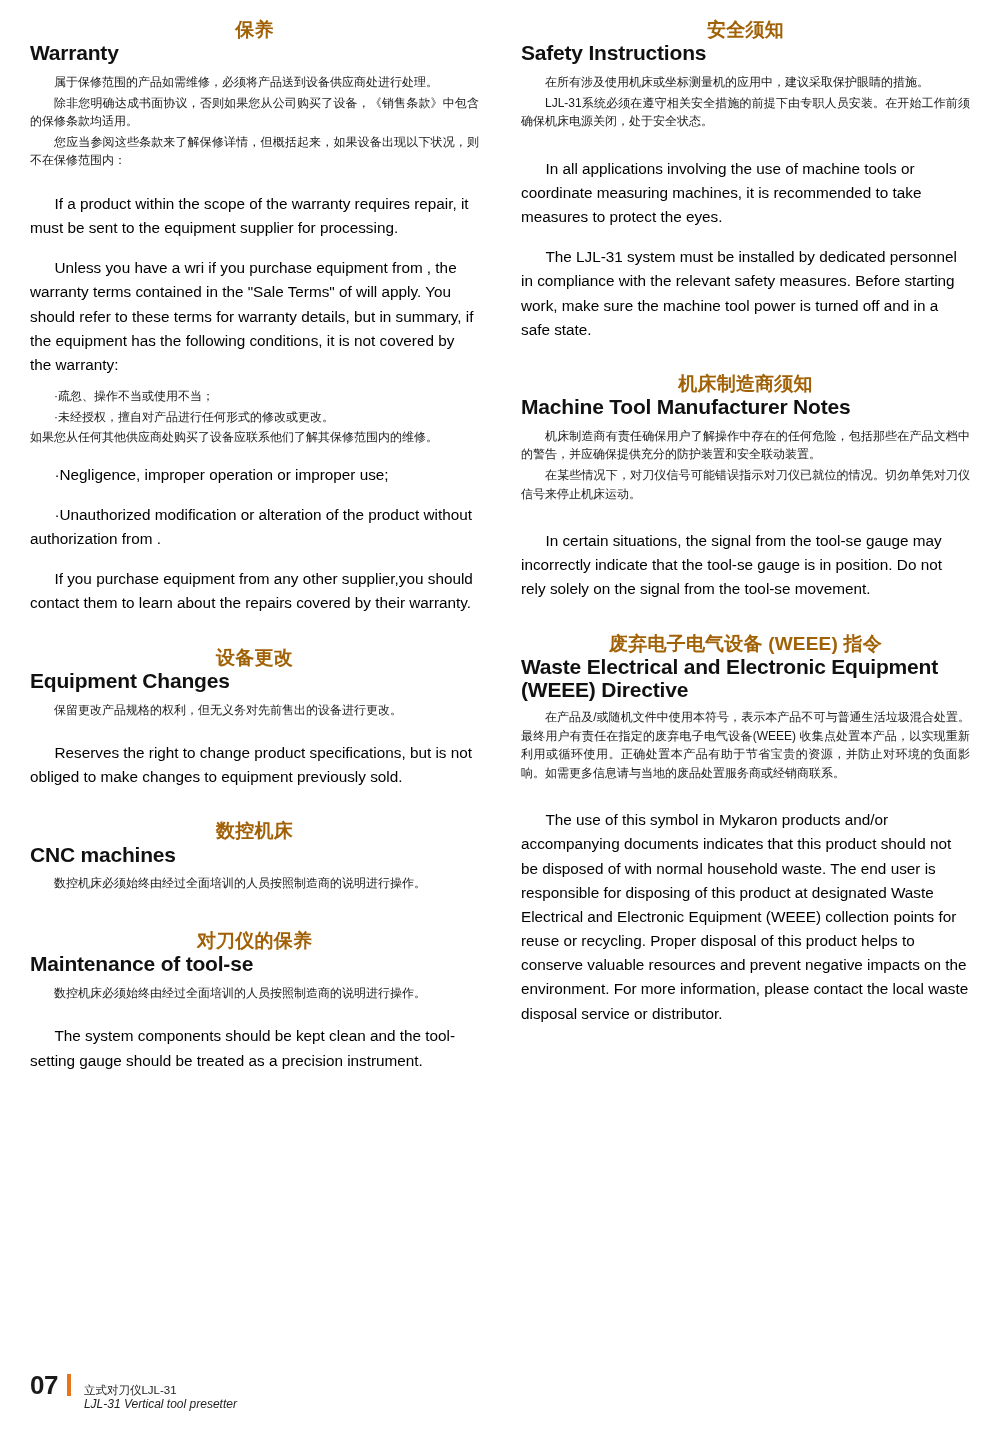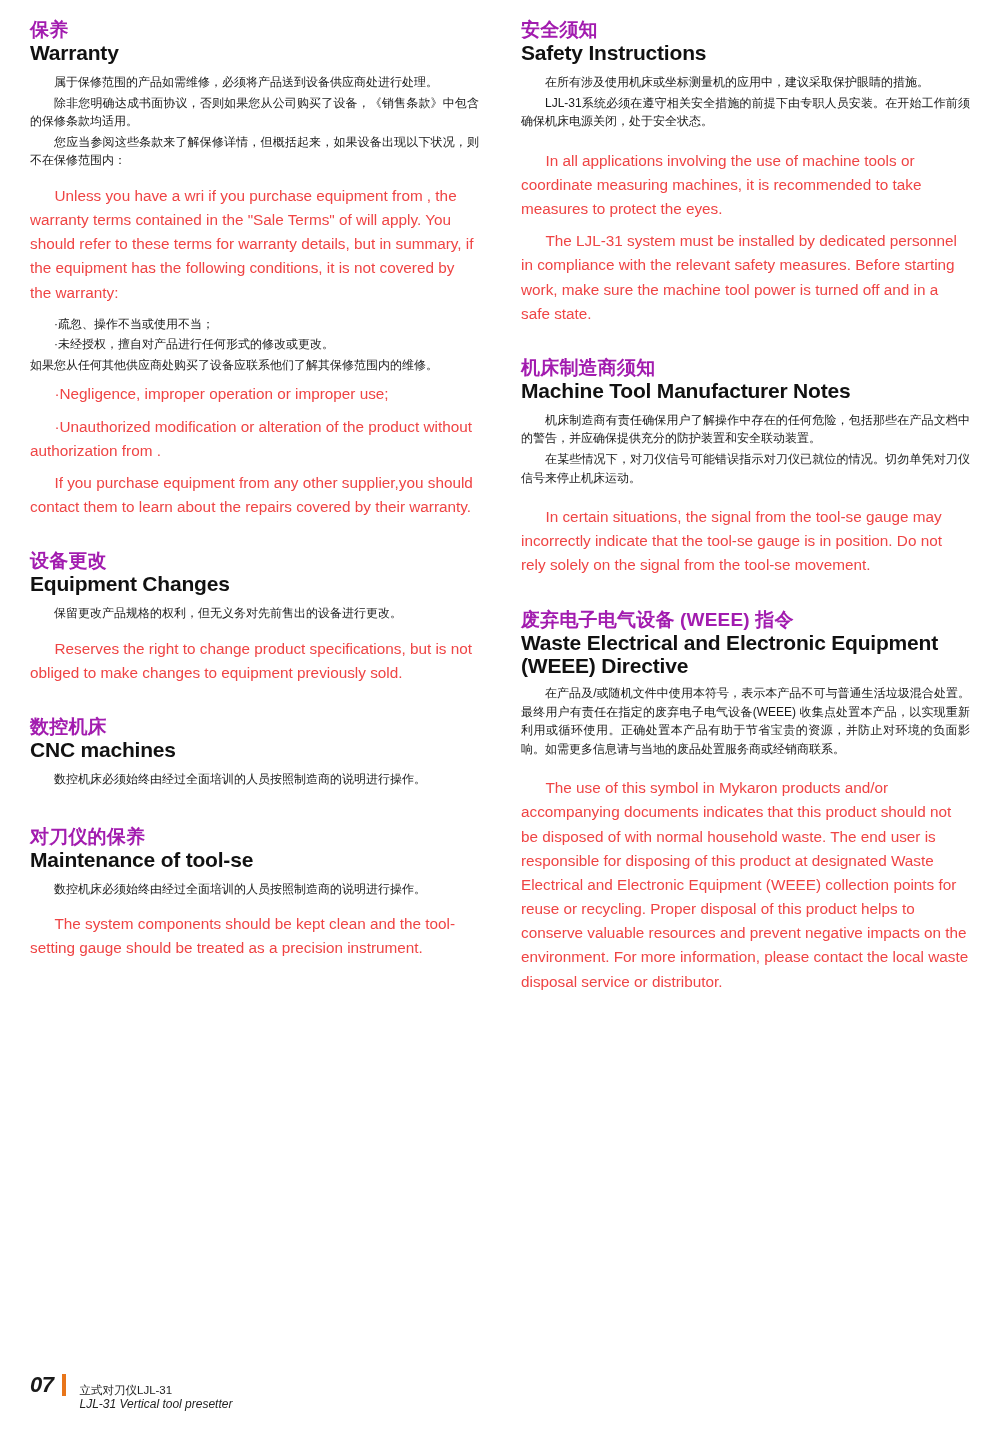--- a/index.html
+++ b/index.html
@@ -32,21 +32,22 @@
   }
   .sec {
     margin-bottom: 16px;
   }
   .h-cn {
     font-size: 19px;
     font-weight: bold;
     line-height: 1.22;
     letter-spacing: 0.2px;
     margin: 0;
-    color: #a21caf;
+    color: #a16207;
+    text-align: center;
   }
   .h-en {
     font-size: 21px;
     font-weight: bold;
     line-height: 1.18;
     margin: 0 0 7px 0;
     letter-spacing: -0.2px;
     color: #111;
   }
   .h-en.two-line {
@@ -62,48 +63,47 @@
   }
   p.cn.noindent {
     text-indent: 0;
   }
   p.cn.bullet {
     text-indent: 2em;
   }
   p.en {
     font-size: 15.3px;
     line-height: 1.58;
-    margin: 8px 0 2px 0;
+    margin: 16px 0 2px 0;
     text-indent: 1.6em;
     text-align: left;
-    color: #ef4444;
+    color: #000000;
   }
   p.en.bullet {
     text-indent: 1.6em;
   }
   .gap-sm { height: 8px; }
   .gap-xs { height: 4px; }
   .sec-gap { height: 14px; }
 
   
   .footer {
     position: absolute;
     left: 30px;
     bottom: 22px;
     display: flex;
     align-items: center;
     gap: 8px;
   }
   .pagenum {
-    font-size: 22px;
+    font-size: 26px;
     font-weight: bold;
     letter-spacing: -0.5px;
     color: #1a1a1a;
     line-height: 1;
-    font-style: italic;
   }
   .footer-bar {
     width: 4px;
     height: 22px;
     background: #e8751a;
     margin: 0 5px 0 1px;
   }
   .footer-text {
     line-height: 1.25;
     margin-top: 24px;
@@ -128,20 +128,21 @@
 
     <div class="col">
 
       <div class="sec">
         <h2 class="h-cn">保养</h2>
         <h2 class="h-en">Warranty</h2>
         <p class="cn">属于保修范围的产品如需维修，必须将产品送到设备供应商处进行处理。</p>
         <p class="cn">除非您明确达成书面协议，否则如果您从公司购买了设备，《销售条款》中包含的保修条款均适用。</p>
         <p class="cn">您应当参阅这些条款来了解保修详情，但概括起来，如果设备出现以下状况，则不在保修范围内：</p>
         <div class="gap-xs"></div>
+        <p class="en">If a product within the scope of the warranty requires repair, it must be sent to the equipment supplier for processing.</p>
         <p class="en">Unless you have a wri if you purchase equipment from , the warranty terms contained in the "Sale Terms" of  will apply. You should refer to these terms for warranty details, but in summary, if the equipment has the following conditions, it is not covered by the warranty:</p>
         <div class="gap-sm"></div>
         <p class="cn bullet">·疏忽、操作不当或使用不当；</p>
         <p class="cn bullet">·未经授权，擅自对产品进行任何形式的修改或更改。</p>
         <p class="cn noindent">如果您从任何其他供应商处购买了设备应联系他们了解其保修范围内的维修。</p>
         <p class="en bullet">·Negligence, improper operation or improper use;</p>
         <p class="en bullet">·Unauthorized modification or alteration of the product without authorization from .</p>
         <p class="en">If you purchase equipment from any other supplier,you should contact them to learn about the repairs covered by their warranty.</p>
       </div>
 

